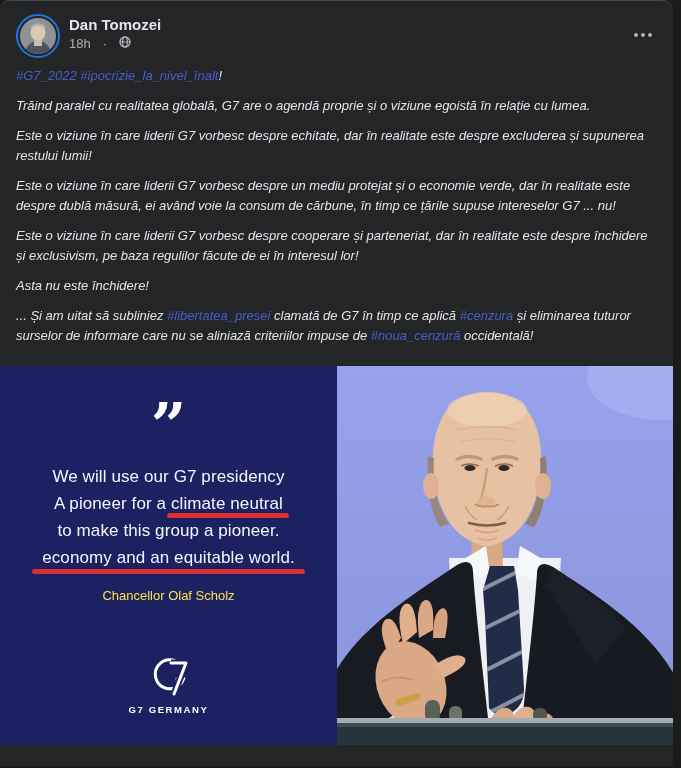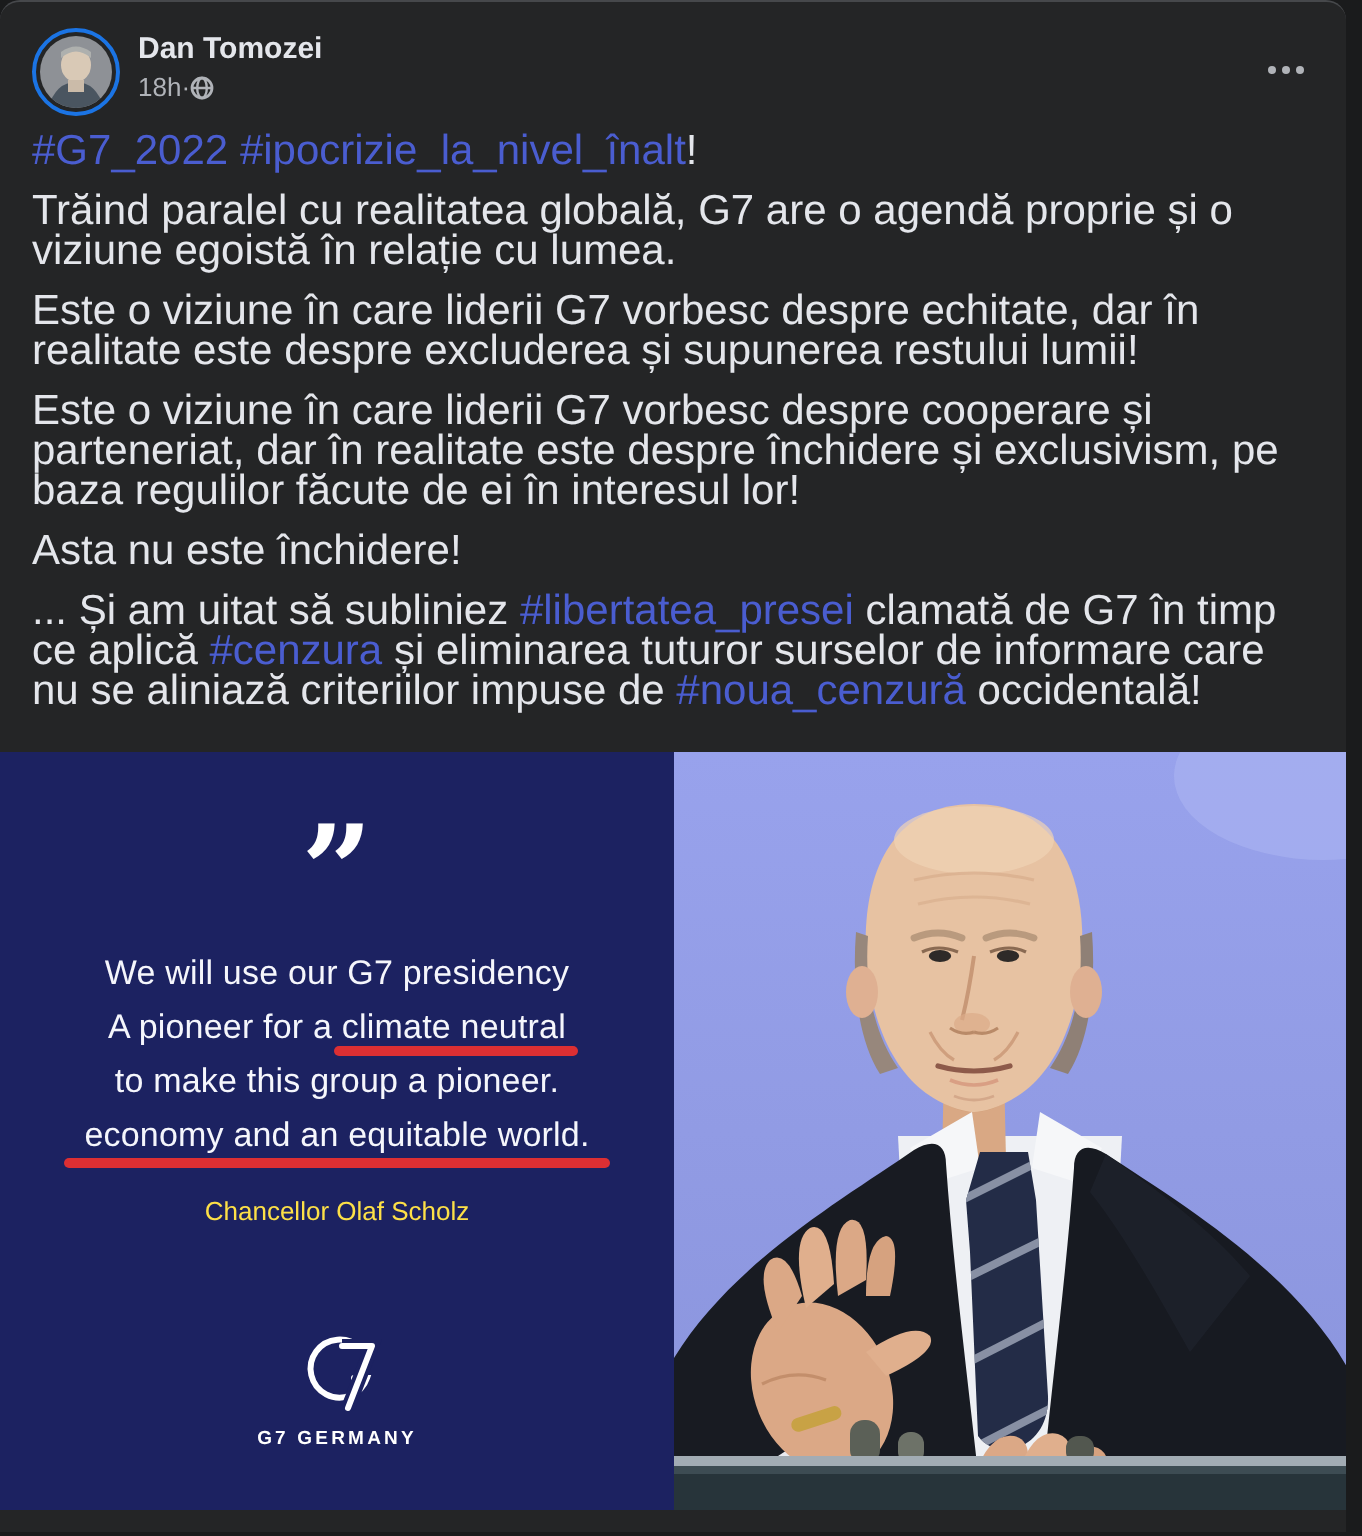--- a/index.html
+++ b/index.html
@@ -19,27 +19,27 @@
   }
   
   .header { display:flex; align-items:flex-start; padding:13px 16px 6px; position:relative; }
   .avatar-wrap {
     width:44px; height:44px; border-radius:50%;
     border:2px solid #1b74e4; padding:2px; cursor:pointer; flex:0 0 auto;
   }
   .avatar-wrap svg { display:block; border-radius:50%; }
   .head-info { margin-left:9px; padding-top:1px; }
   .author { font-size:15px; font-weight:700; color:#e4e6eb; cursor:pointer; line-height:19px; }
-  .meta { display:flex; align-items:center; gap:0; margin-top:2px; color:#b0b3b8; font-size:13px; }
+  .meta { display:flex; gap:12px; margin-top:2px; color:#b0b3b8; font-size:13px; }
   .menu-btn {
     position:absolute; right:14px; top:22px; width:32px; height:24px;
     display:flex; align-items:center; justify-content:center; cursor:pointer; border-radius:6px;
   }
   
-  .post-text { padding:2px 16px 8px; color:#e4e6eb; font-size:21px; line-height:20px; }
+  .post-text { padding:2px 16px 8px; color:#e4e6eb; font-size:13px; line-height:20px;font-style:italic; }
   .post-text p { margin:0 0 10px; }
   .hashtag { color:#4a5dd0; cursor:pointer; }
   
   .post-image { display:flex; width:673px; height:379px; margin-top:2px; cursor:pointer; }
   .quote-panel {
     width:337px; height:379px; background:#1c2261; color:#f5f6fc;
     display:flex; flex-direction:column; align-items:center; text-align:center;
     flex:0 0 auto;
   }
   .quote-mark {
@@ -97,20 +97,21 @@
         <circle cx="10" cy="3" r="2" fill="#b0b3b8"></circle>
         <circle cx="17" cy="3" r="2" fill="#b0b3b8"></circle>
       </svg>
     </div>
   </div>
 
   <div class="post-text">
     <p><span class="hashtag">#G7_2022</span> <span class="hashtag">#ipocrizie_la_nivel_înalt</span><span>!</span></p>
     <p>Trăind paralel cu realitatea globală, G7 are o agendă proprie și o viziune egoistă în relație cu lumea.</p>
     <p>Este o viziune în care liderii G7 vorbesc despre echitate, dar în realitate este despre excluderea și supunerea restului lumii!</p>
+    <p>Este o viziune în care liderii G7 vorbesc despre un mediu protejat și o economie verde, dar în realitate este despre dublă măsură, ei având voie la consum de cărbune, în timp ce țările supuse intereselor G7 ... nu!</p>
     <p>Este o viziune în care liderii G7 vorbesc despre cooperare și parteneriat, dar în realitate este despre închidere și exclusivism, pe baza regulilor făcute de ei în interesul lor!</p>
     <p>Asta nu este închidere!</p>
     <p><span>... Și am uitat să subliniez </span><span class="hashtag">#libertatea_presei</span><span> clamată de G7 în timp ce aplică </span><span class="hashtag">#cenzura</span><span> și eliminarea tuturor surselor de informare care nu se aliniază criteriilor impuse de </span><span class="hashtag">#noua_cenzură</span><span> occidentală!</span></p>
   </div>
 
   <div class="post-image">
 
     <div class="quote-panel">
       <div class="quote-mark">”</div>
       <div class="quote-lines">

